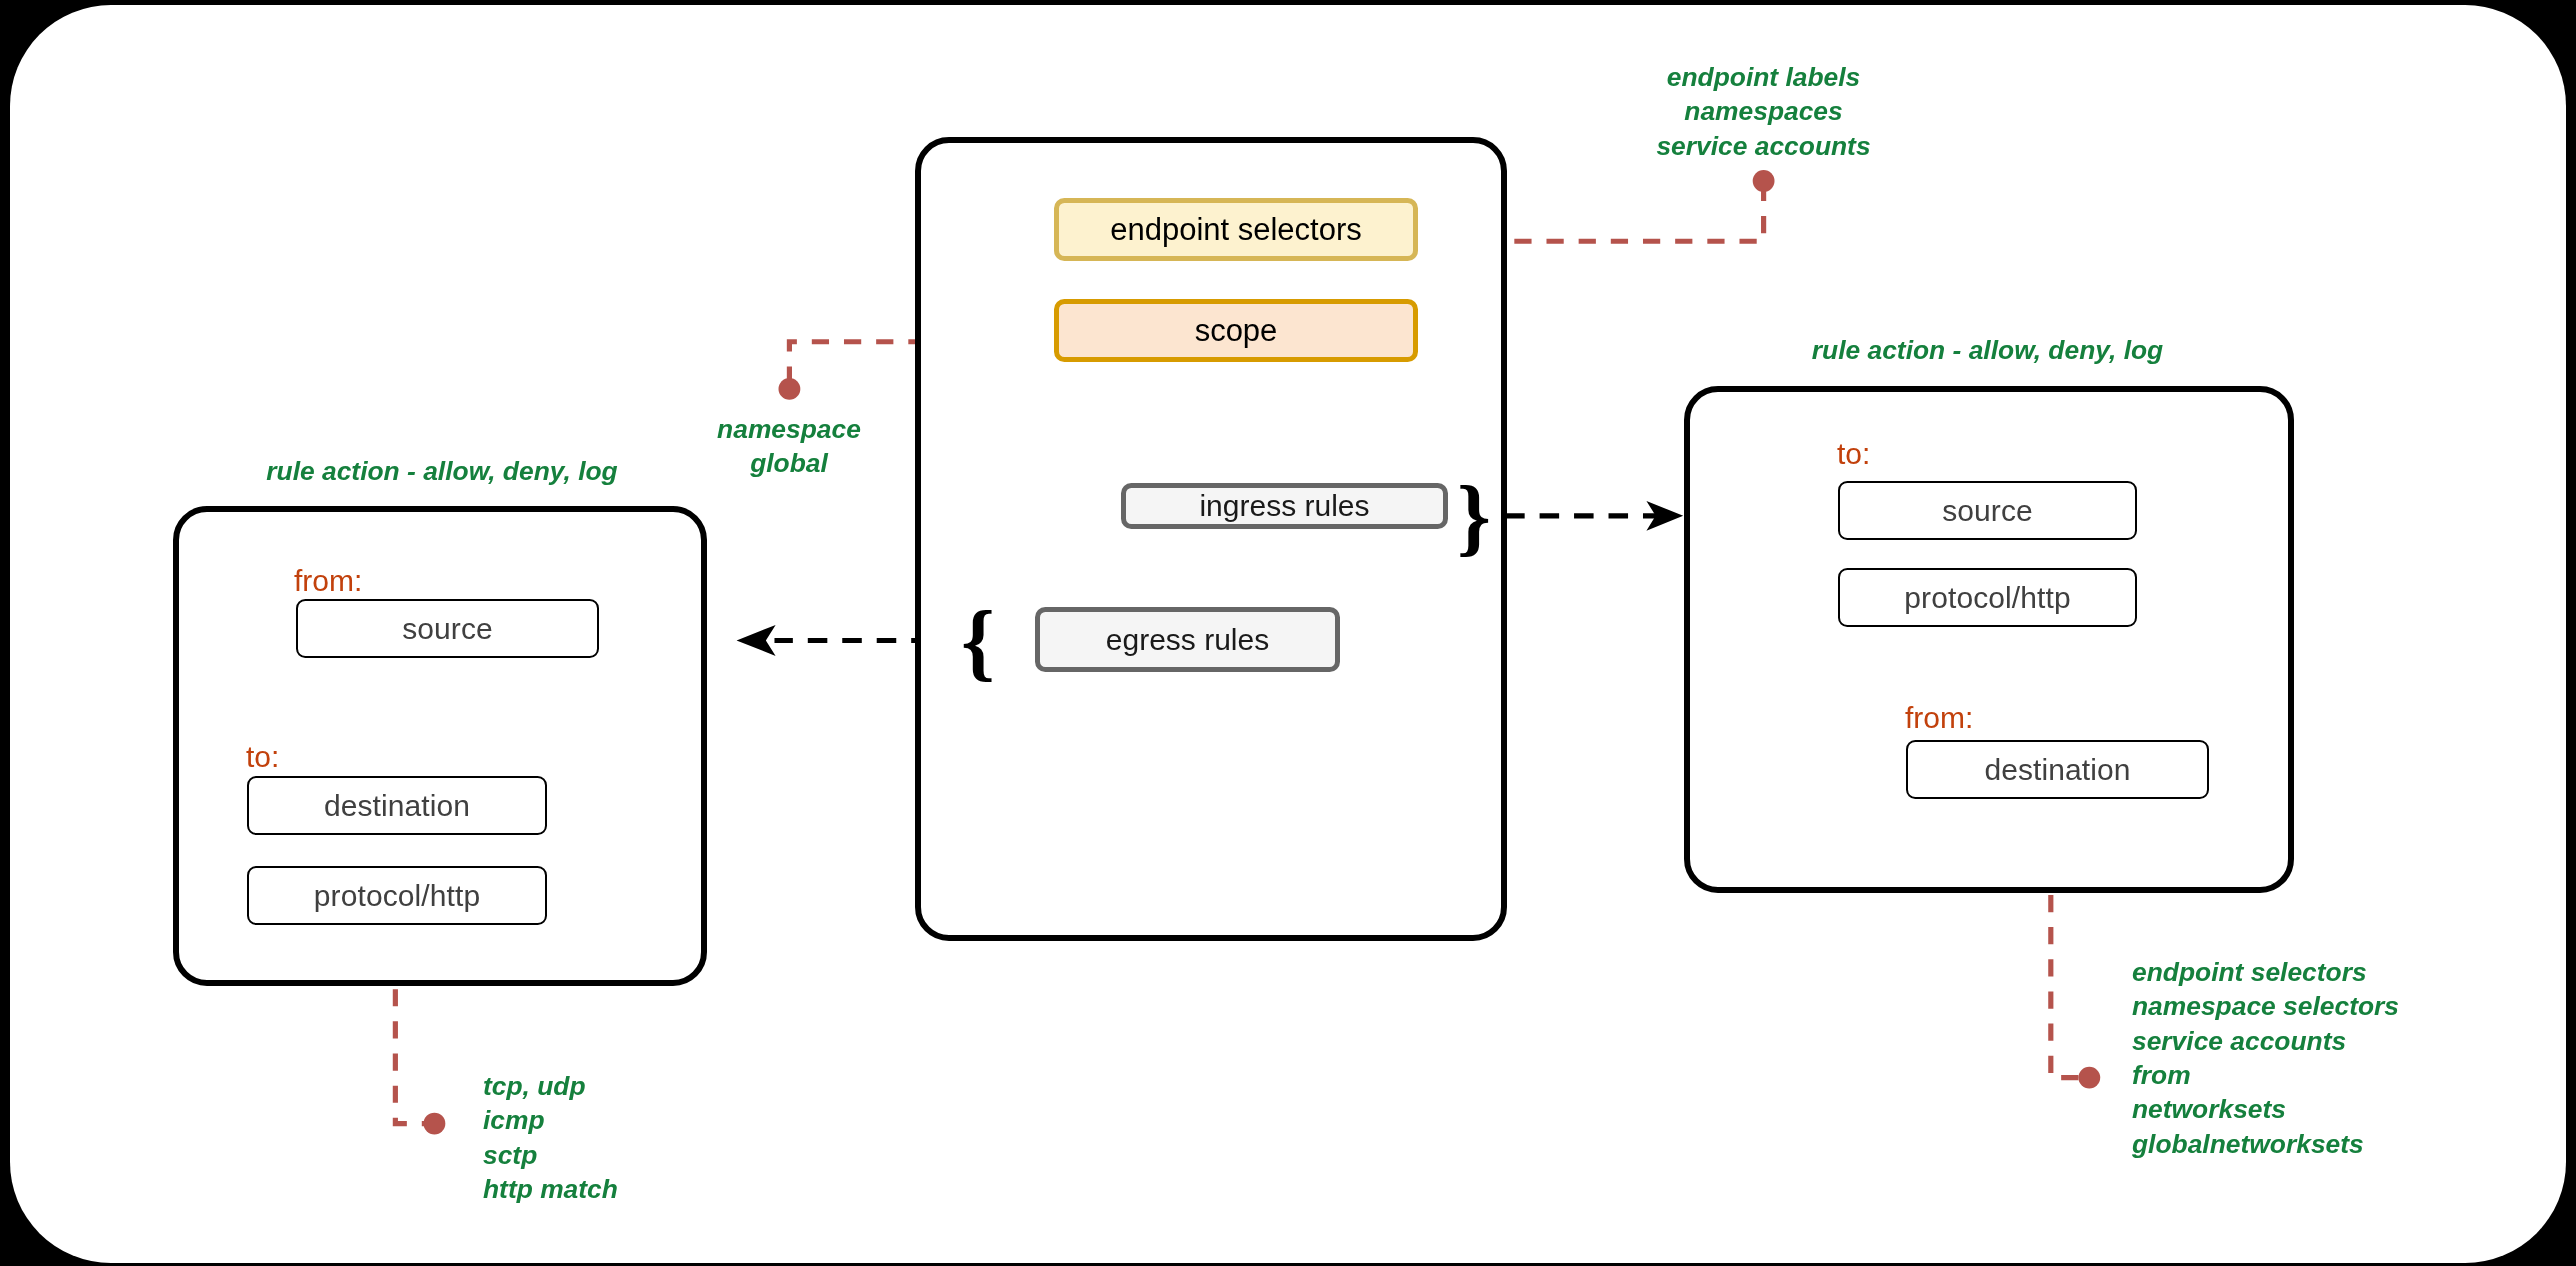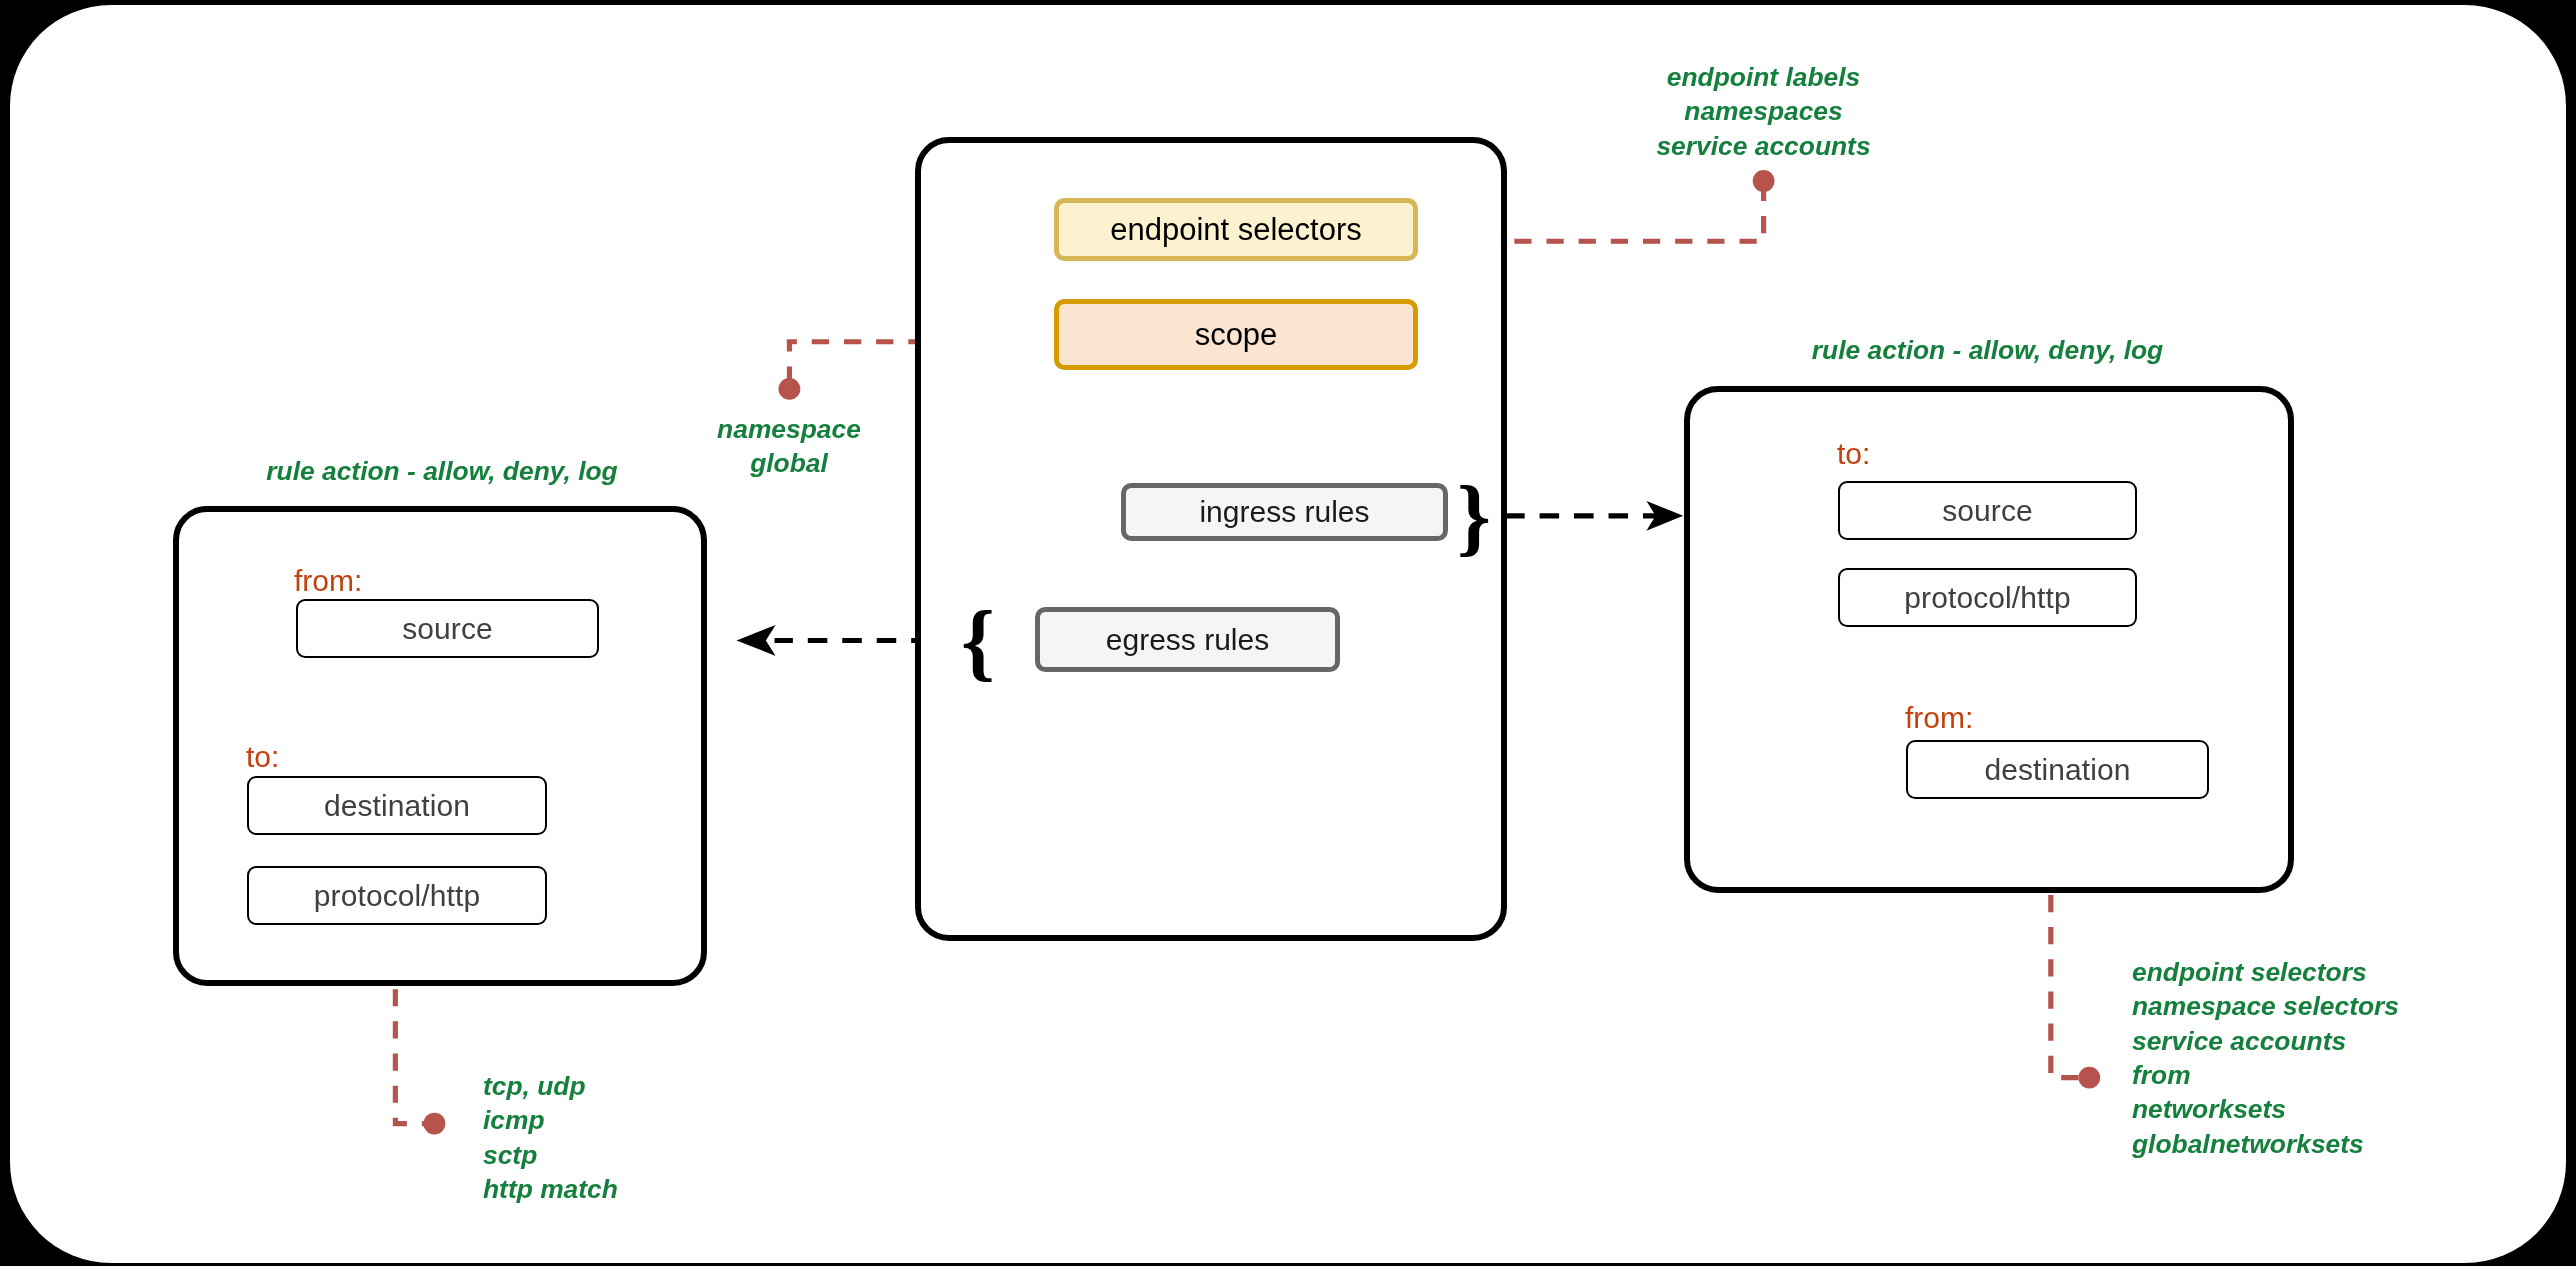--- a/index.html
+++ b/index.html
@@ -153,23 +153,23 @@
       <line x1="1680" y1="1115" x2="1348" y2="1115" stroke="#000000" stroke-width="9" stroke-dasharray="34 26"></line>
       <path d="M 1282 1115 L 1350 1088 L 1333 1115 L 1350 1142 Z" fill="#000000"></path>
     </g>
   </svg>
 
   <div class="panel" style="left:915px; top:137px; width:592px; height:804px;">
   </div>
 
   <div class="cbox endpoint" style="left:1054px; top:198px; width:364px; height:63px;">endpoint selectors</div>
 
-  <div class="cbox scope" style="left:1054px; top:299px; width:364px; height:71px;">scope</div>
-
-  <div class="cbox rules" style="left:1121px; top:483px; width:327px; height:58px;">ingress rules</div>
+  <div class="cbox scope" style="left:1054px; top:299px; width:364px; height:63px;">scope</div>
+
+  <div class="cbox rules" style="left:1121px; top:483px; width:327px; height:46px;">ingress rules</div>
 
   <div class="brace" style="left:1457px; top:473px;">}</div>
 
   <div class="cbox rules" style="left:1035px; top:607px; width:305px; height:65px;">egress rules</div>
 
   <div class="brace" style="left:961px; top:598px;">{</div>
 
   <div class="annot center" style="left:172px; top:454px; width:540px;">
     <span>rule action - allow, deny, log</span>
   </div>

